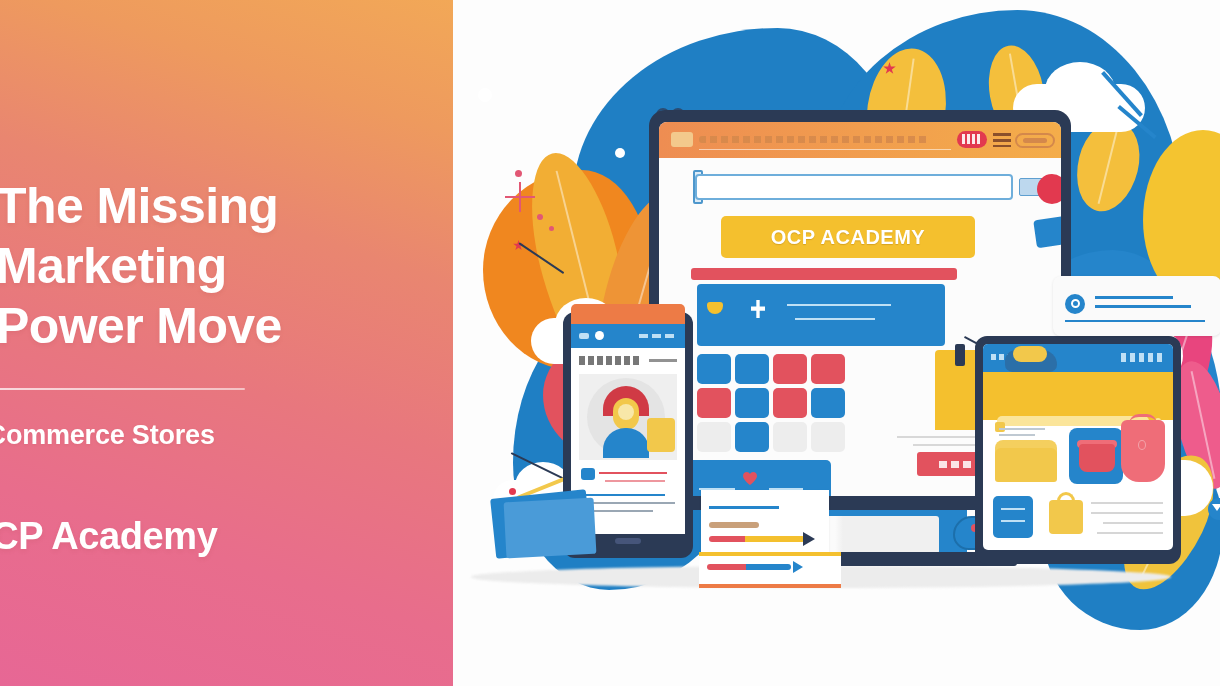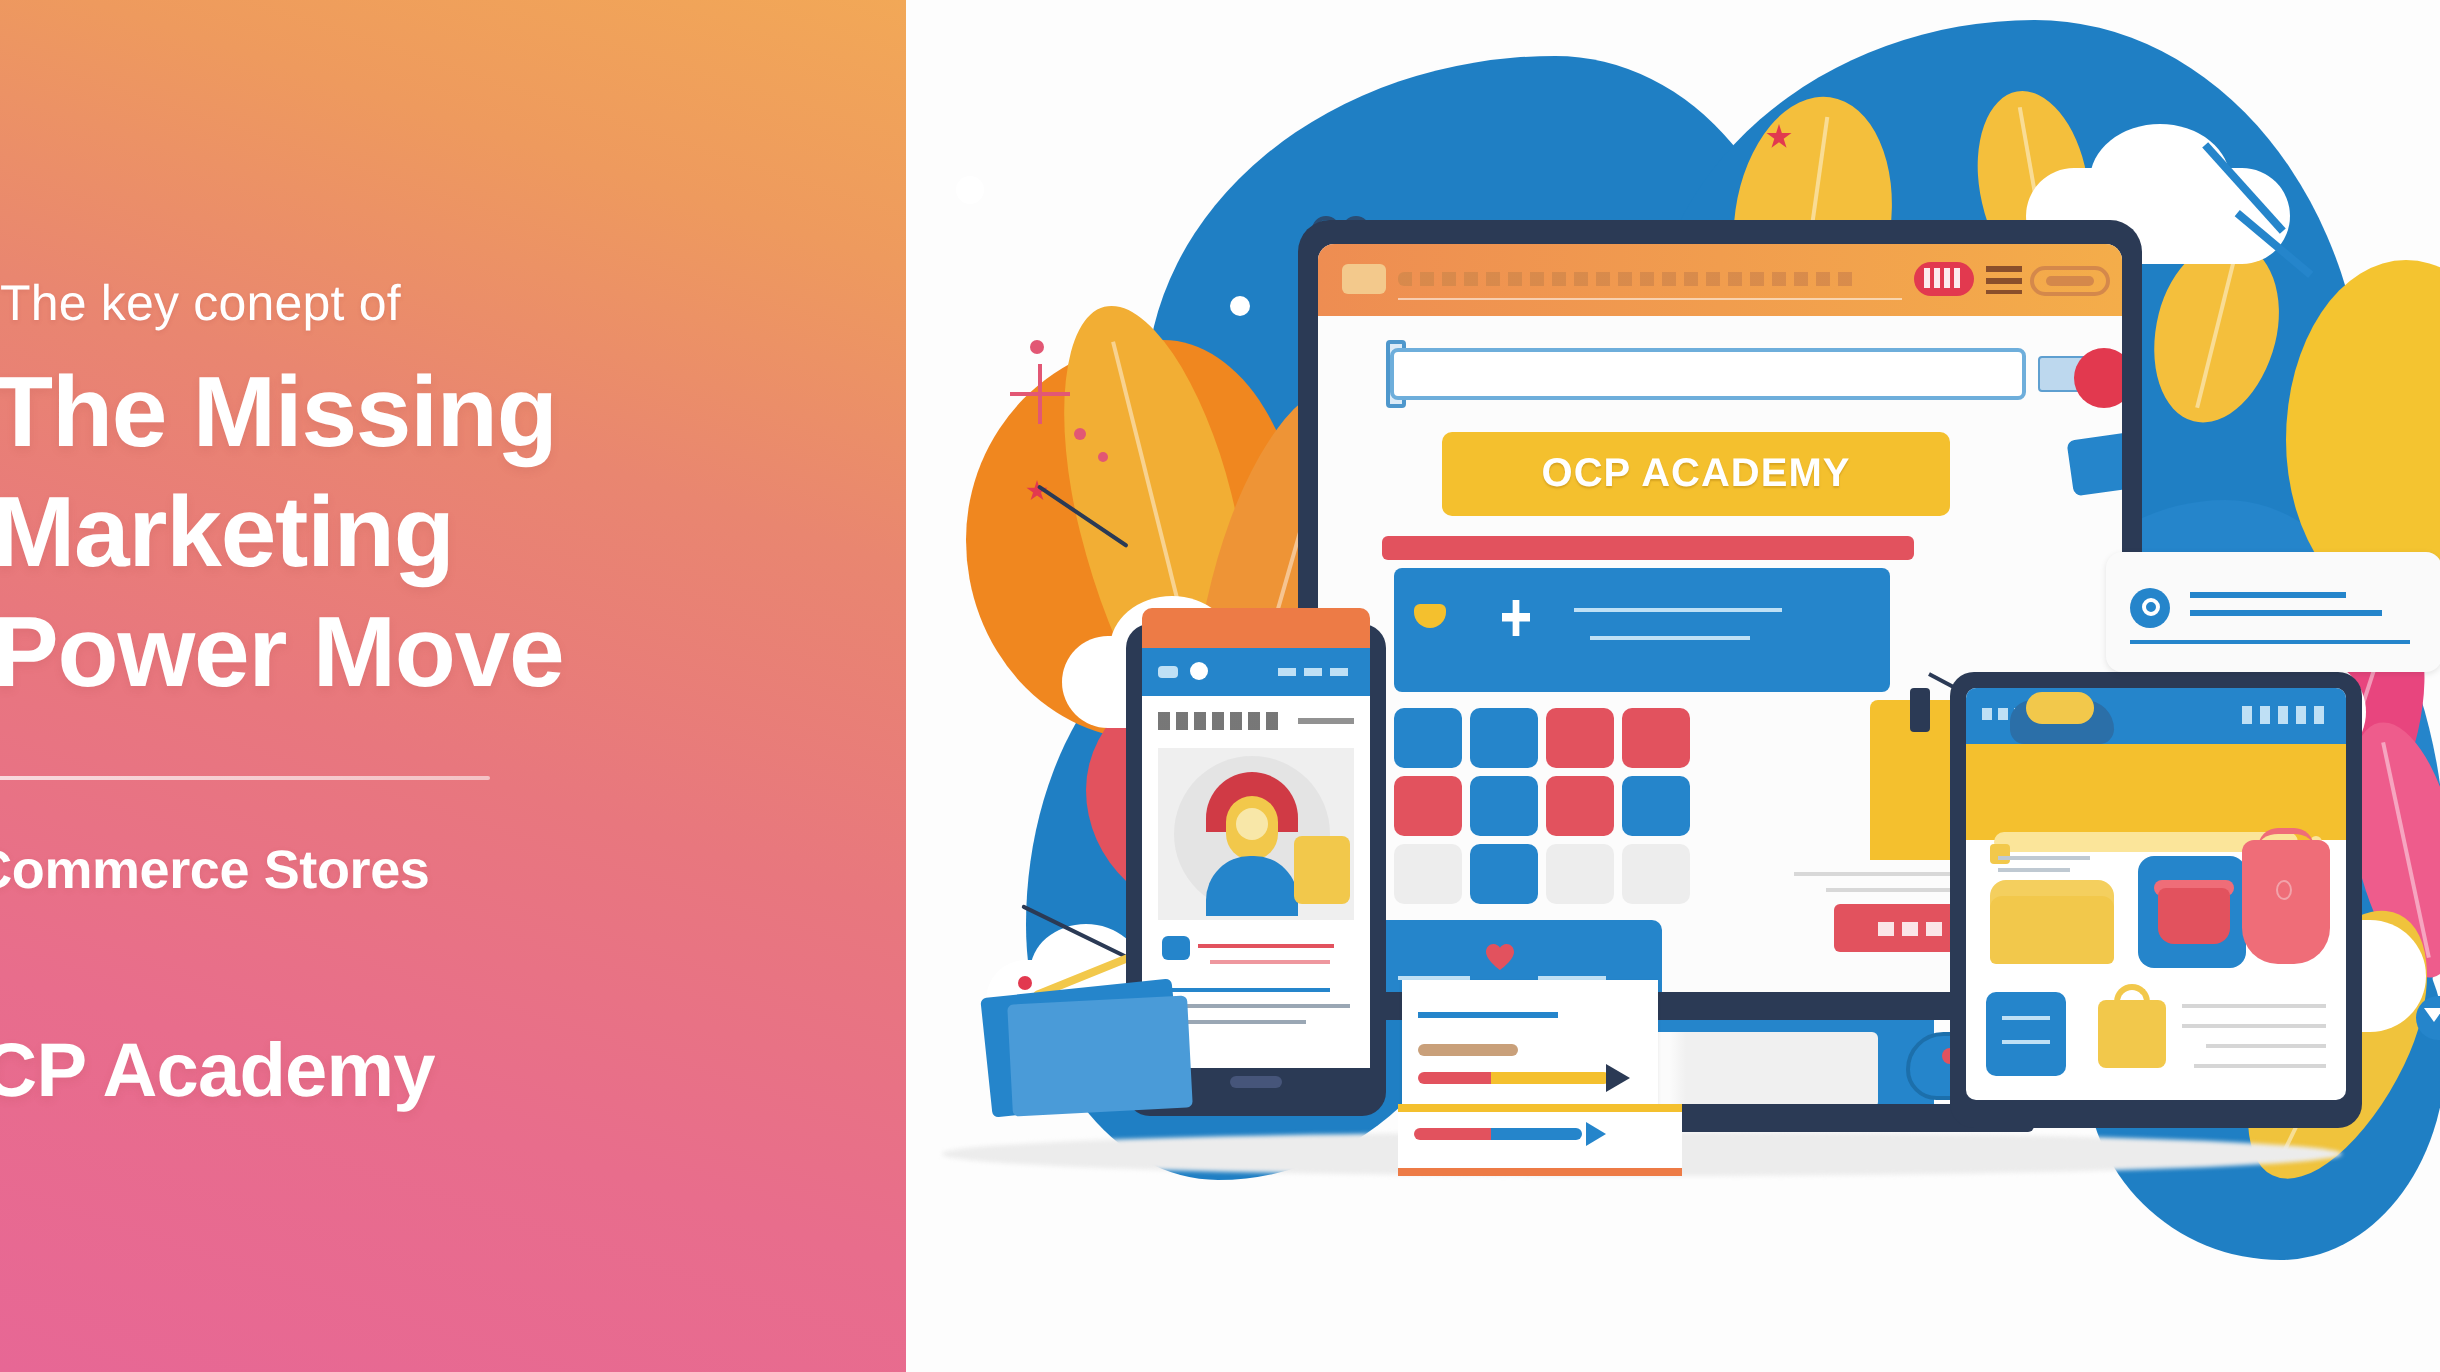--- a/index.html
+++ b/index.html
@@ -299,21 +299,20 @@
   .sc2 { left:52px; top:500px; width:90px; height:56px; background:#4A9BD8; transform:rotate(-3deg); border-radius:3px;}
 </style>
 </head>
 <body>
 
 <div class="stage">
 
   <div class="panel">
     <div class="panel-inner">
 
-      <div class="eyebrow">The key conept of</div>
 
       <div class="headline">
         <span class="hl-line">The Missing</span>
         <span class="hl-line">Marketing</span>
         <span class="hl-line">Power Move</span>
       </div>
 
       <div class="divider"></div>
 
       <div class="subline">E-Commerce Stores</div>

